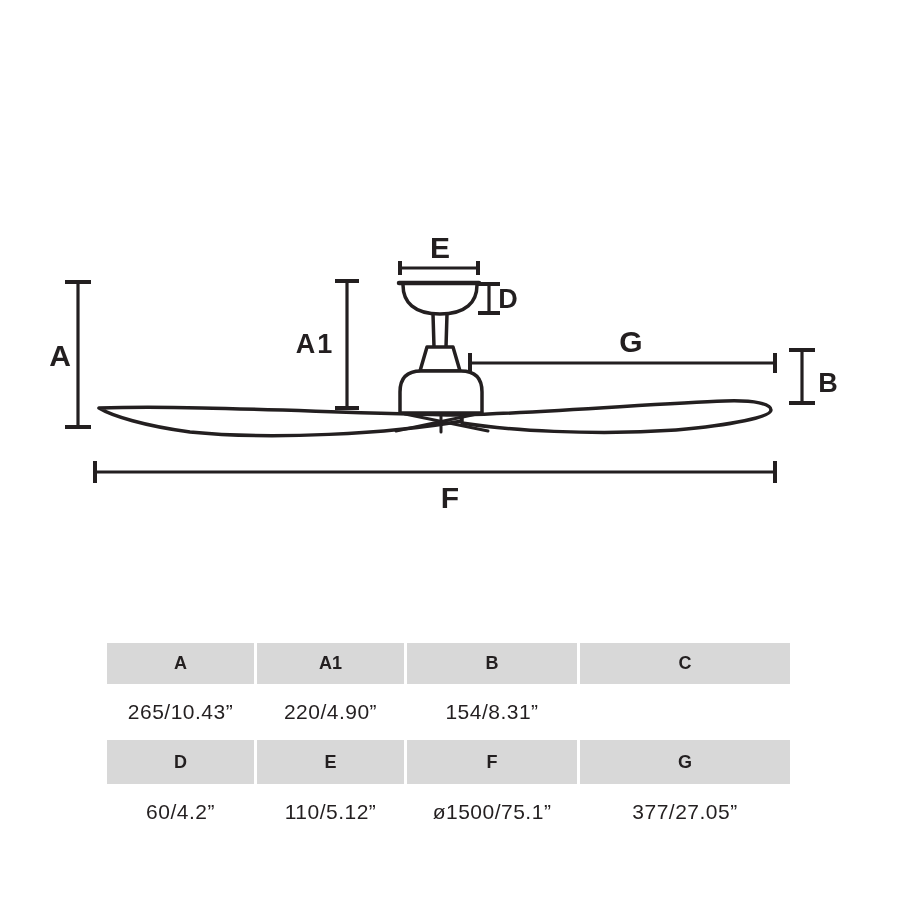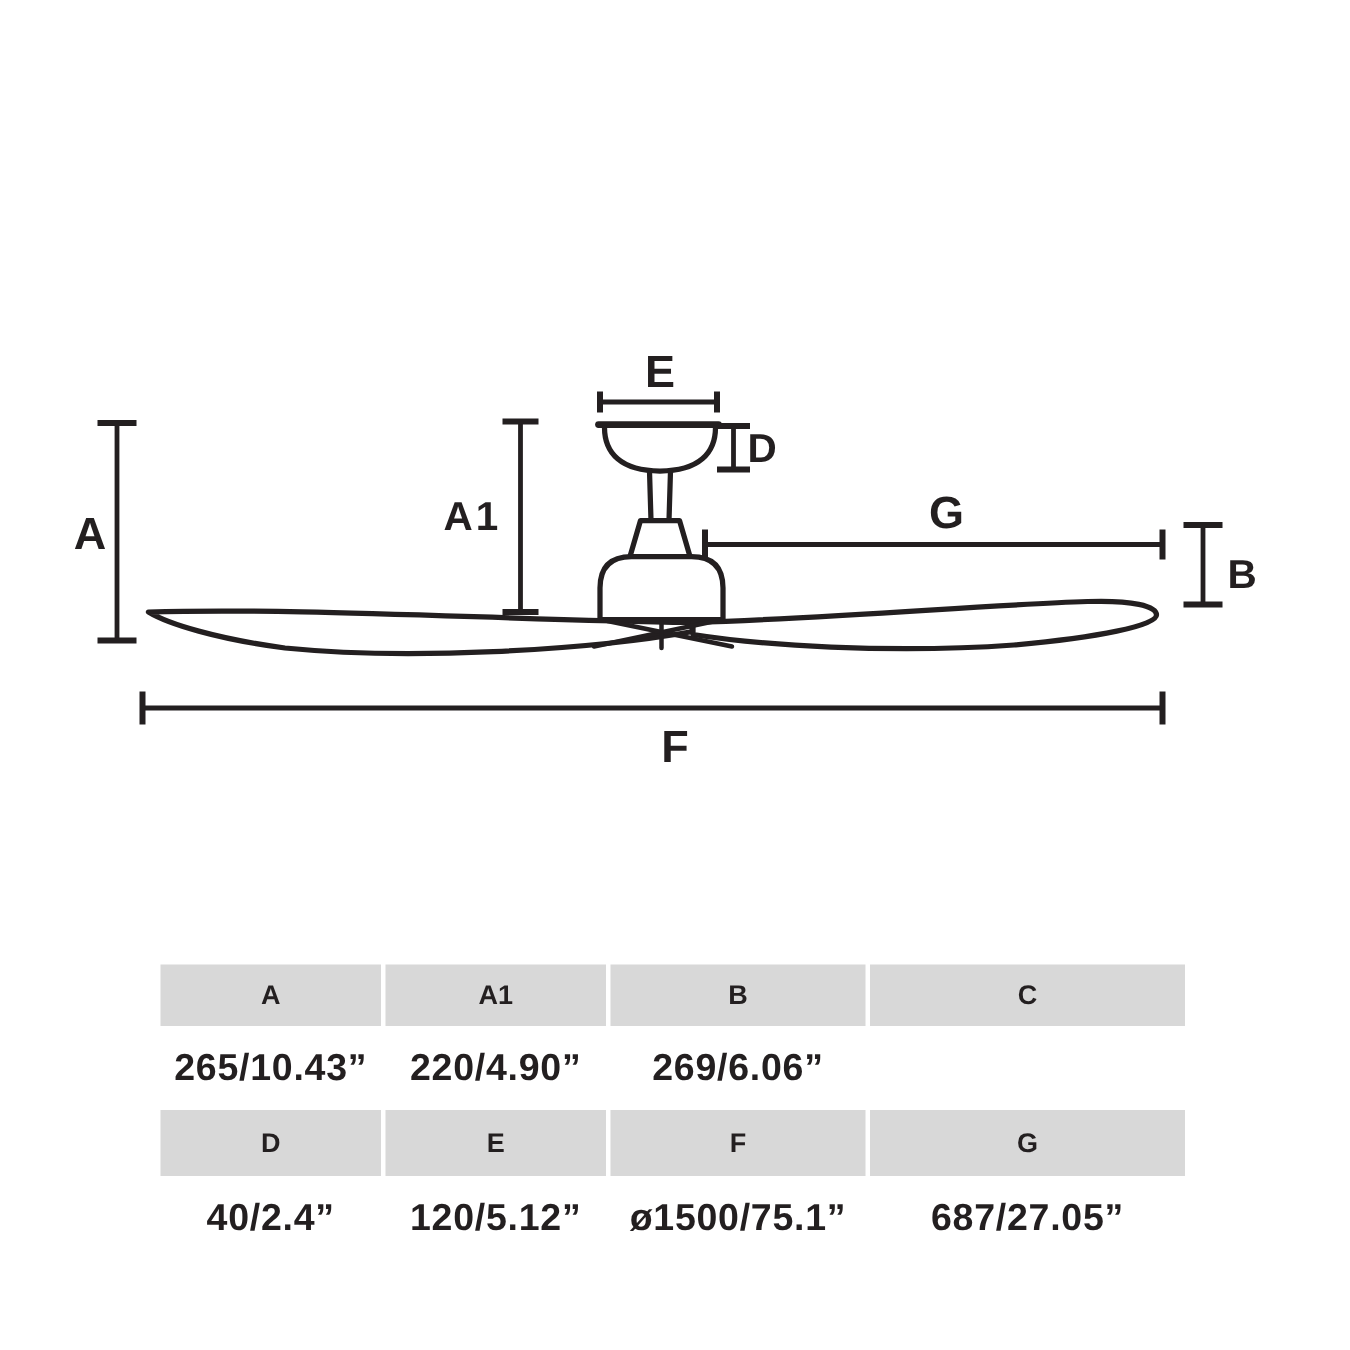--- a/index.html
+++ b/index.html
@@ -43,22 +43,22 @@
     justify-content: center;
     color: var(--ink);
   }
   .cell.th {
     background: var(--header-bg);
     font-weight: bold;
     font-size: 18px;
   }
   .cell.td {
     background: var(--bg);
-    font-weight: bold;
-    font-size: 25px;
+    font-weight: normal;
+    font-size: 21px;
     letter-spacing: 0.5px;
   }
 </style>
 </head>
 <body>
 
 <div class="canvas">
 
   <svg class="diagram-svg" width="900" height="620" viewBox="0 0 900 620">
 
@@ -145,27 +145,27 @@
 
   <div class="spec-table">
 
     <div class="cell th">A</div>
     <div class="cell th">A1</div>
     <div class="cell th">B</div>
     <div class="cell th">C</div>
 
     <div class="cell td">265/10.43”</div>
     <div class="cell td">220/4.90”</div>
-    <div class="cell td">269/6.06”</div>
+    <div class="cell td">154/8.31”</div>
     <div class="cell td"></div>
 
     <div class="cell th">D</div>
     <div class="cell th">E</div>
     <div class="cell th">F</div>
     <div class="cell th">G</div>
 
-    <div class="cell td">40/2.4”</div>
-    <div class="cell td">120/5.12”</div>
+    <div class="cell td">60/4.2”</div>
+    <div class="cell td">110/5.12”</div>
     <div class="cell td">ø1500/75.1”</div>
-    <div class="cell td">687/27.05”</div>
+    <div class="cell td">377/27.05”</div>
   </div>
 
 </div>
 
 </body></html>

